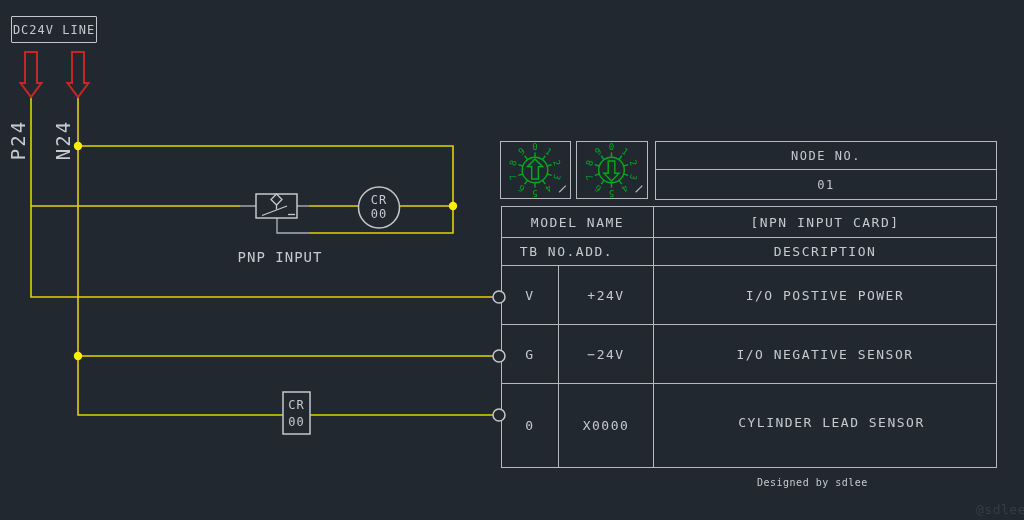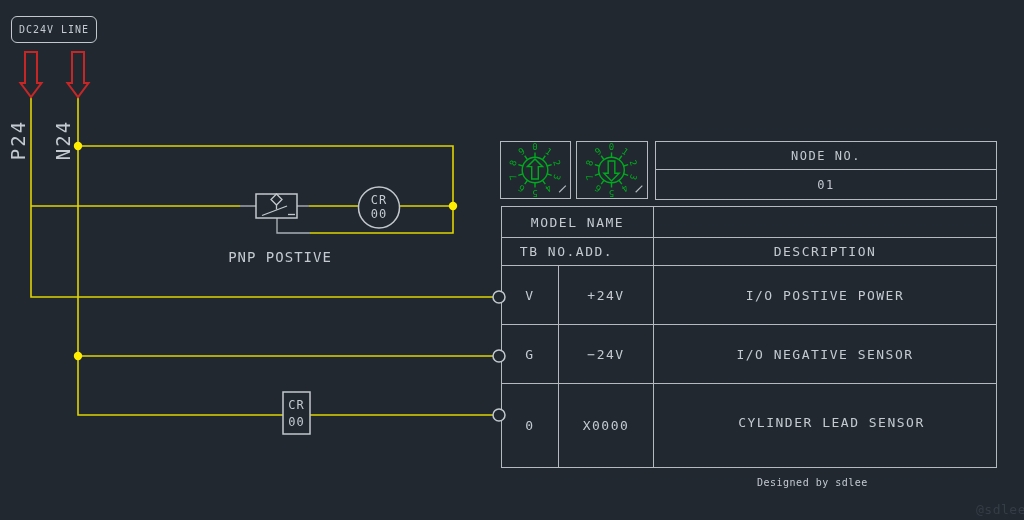--- a/index.html
+++ b/index.html
@@ -18,22 +18,22 @@
   .gwire{stroke:var(--gray-wire);stroke-width:1.4;fill:none}
   .sym{stroke:var(--symbol);stroke-width:1.5;fill:none}
   .thin{stroke-width:1.3}
   .red-sym{stroke:var(--red);stroke-width:2;fill:none}
   .dot{fill:var(--dot)}
   .term{stroke:var(--symbol);stroke-width:1.5;fill:var(--background)}
   .svgtext{fill:var(--text);font-family:"DejaVu Sans Mono",monospace;font-size:12px;text-anchor:middle;letter-spacing:1px}
 
   
   .supply-box{left:11px;top:16px;width:86px;height:27px;border:1.5px solid var(--symbol);
-    border-radius:6px;display:flex;align-items:center;justify-content:center;
-    font-size:10px;letter-spacing:1px;z-index:2}
+    border-radius:1px;display:flex;align-items:center;justify-content:center;
+    font-size:12px;letter-spacing:1px;z-index:2}
   .rail-label{width:60px;height:24px;display:flex;align-items:center;justify-content:center;
     font-size:19px;letter-spacing:2px;transform:rotate(-90deg);z-index:2}
 
   .sensor-caption{left:200px;top:249px;width:160px;text-align:center;font-size:14px;letter-spacing:1px;z-index:2}
 
   
   .rotary-cell{border:1.5px solid var(--table-line);z-index:2}
   .rotary-cell svg{display:block}
   .rot-stroke{stroke:var(--green);stroke-width:1.5;fill:none}
   .rot-digit{fill:var(--green);font-family:"DejaVu Sans Mono",monospace;font-size:9.5px;text-anchor:middle;dominant-baseline:central}
@@ -116,21 +116,21 @@
     <circle class="term" cx="499" cy="356" r="6"></circle>
     <circle class="term" cx="499" cy="415" r="6"></circle>
   </g>
 </svg>
 
 <div class="abs supply-box">
   <span>DC24V LINE</span>
 </div>
 <div class="abs rail-label" style="left:-12px;top:128px">P24</div>
 <div class="abs rail-label" style="left:33px;top:128px">N24</div>
-<div class="abs sensor-caption">PNP POSTIVE</div>
+<div class="abs sensor-caption">PNP INPUT</div>
 
 <div class="abs rotary-cell" style="left:500px;top:141px;width:71px;height:58px">
   <svg width="68" height="55" viewBox="0 0 71 58">
     <line class="corner-mark" x1="61" y1="53" x2="68" y2="46"></line>
   <circle cx="35.5" cy="29.5" r="13.5" class="rot-stroke"></circle>
       <line x1="35.5" y1="16" x2="35.5" y2="11" class="rot-stroke"></line>
       <text x="35.5" y="5.5" transform="rotate(0 35.5 5.5)" class="rot-digit">0</text>
       <line x1="43.43510090594839" y1="18.57827057593821" x2="46.37402716741075" y2="14.533185604063473" class="rot-stroke"></line>
       <text x="49.60684605501935" y="10.083592135001261" transform="rotate(36 49.60684605501935 10.083592135001261)" class="rot-digit">1</text>
       <line x1="48.339262969984574" y1="25.32827057593821" x2="53.09454555146034" y2="23.783185604063473" class="rot-stroke"></line>
@@ -180,20 +180,21 @@
     </svg>
 </div>
 
 <div class="abs node-table">
   <div class="cell">NODE NO.</div>
   <div class="cell">01</div>
 </div>
 
 <div class="abs card-table">
   <div class="cell span2 br">MODEL NAME</div>
+  <div class="cell">[NPN INPUT CARD]</div>
 
   <div class="cell span2 br bt hdr-left">
     <span>TB NO.</span>
     <span>ADD.</span>
   </div>
   <div class="cell bt">DESCRIPTION</div>
 
   <div class="cell bt br">V</div>
   <div class="cell bt br">+24V</div>
   <div class="cell bt">I/O POSTIVE POWER</div>

